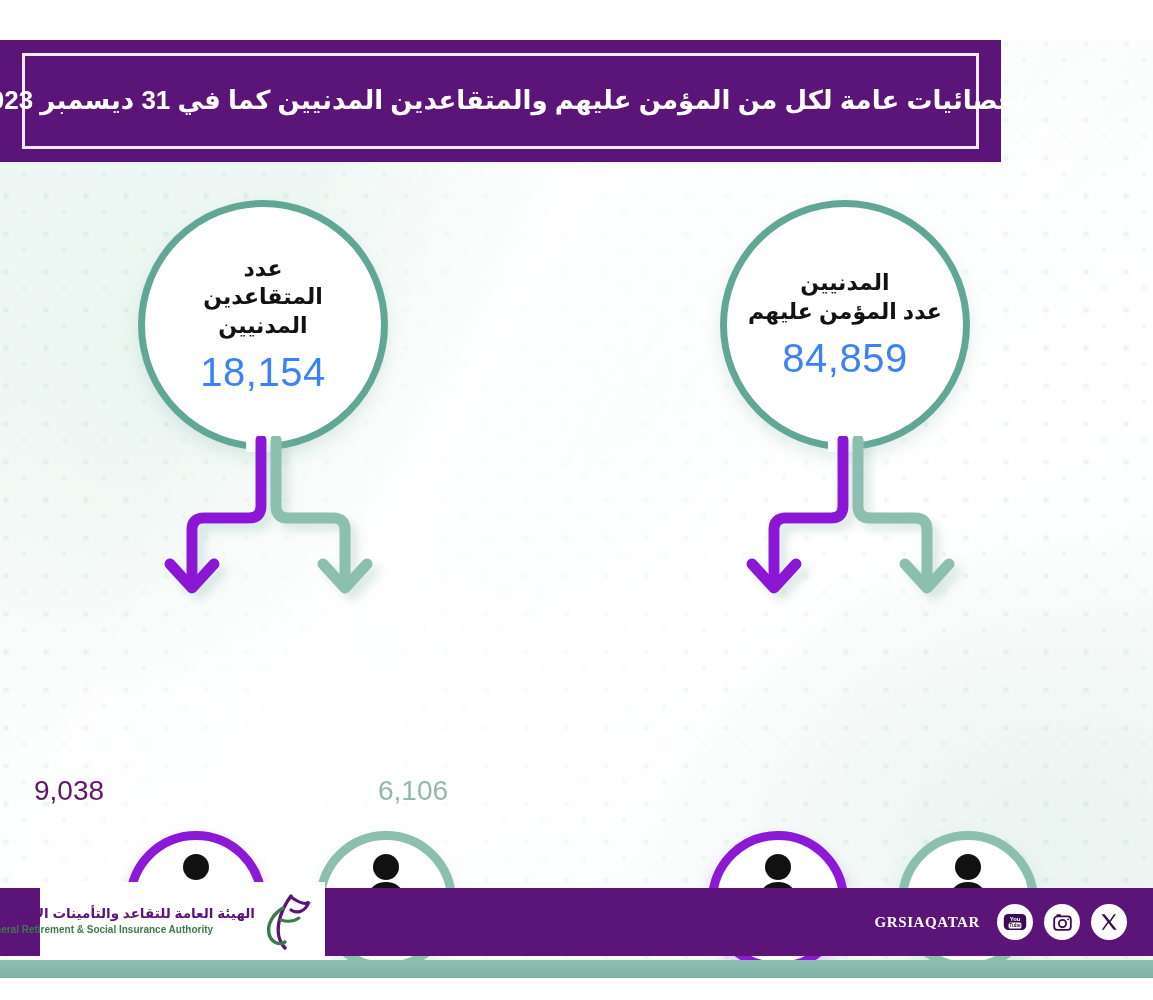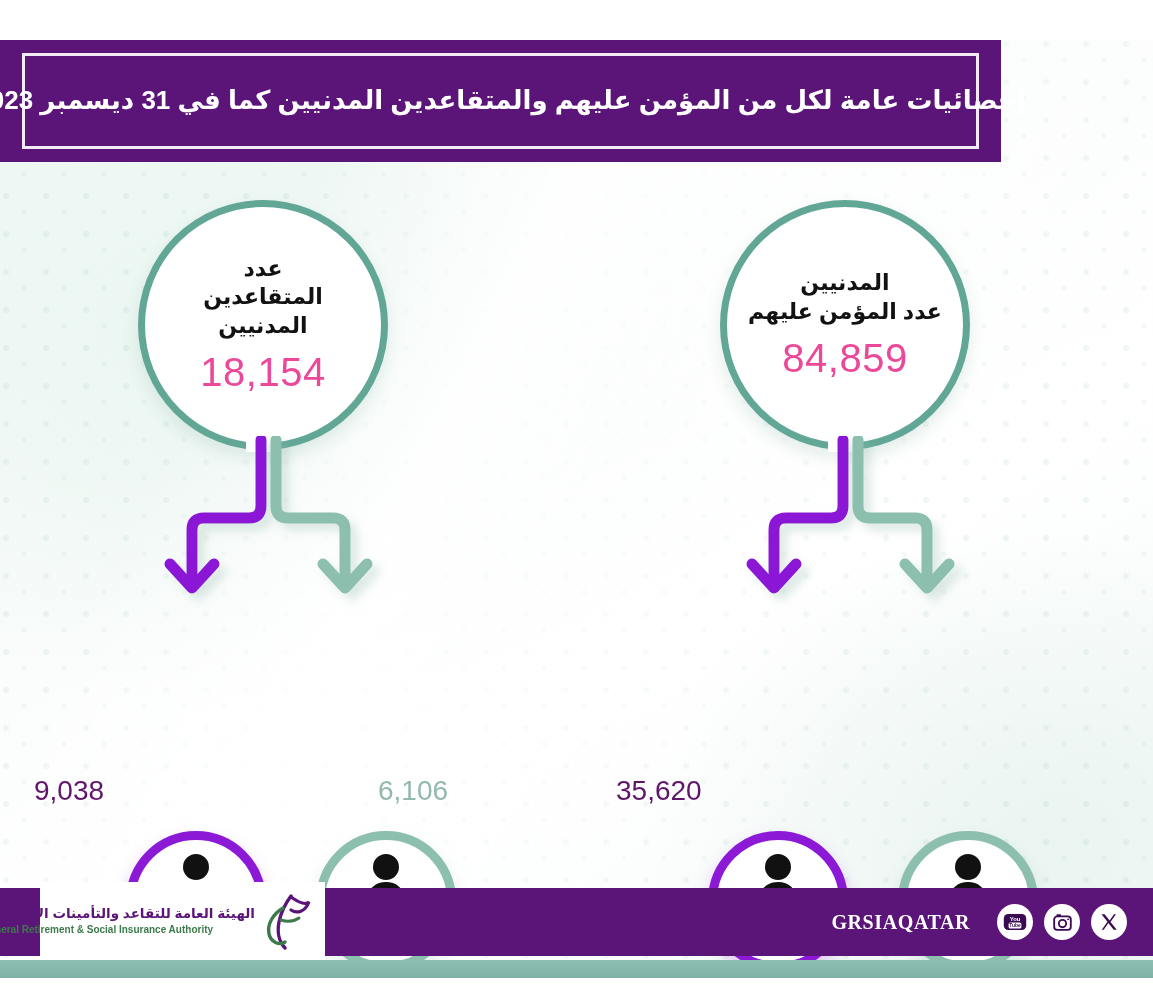--- a/index.html
+++ b/index.html
@@ -83,21 +83,21 @@
     background:#ffffff;
   }
   .bc-label {
     direction:rtl; text-align:center;
     color:#121212; font-weight:bold;
     font-size:22px; line-height:1.28;
     max-width:200px;
     margin-bottom:10px;
   }
   .bc-value {
-    color:#ec4899; font-size:40px; font-weight:normal;
+    color:#3b82f6; font-size:40px; font-weight:normal;
     letter-spacing:0.5px;
   }
 
   
   .connectors { position:absolute; top:250px; left:0; width:520px; height:200px; }
 
   
   .num {
     position:absolute; top:591px;
     font-size:28px; line-height:1;
@@ -152,23 +152,23 @@
   .social {
     position:absolute; right:26px; top:0; height:68px;
     display:flex; align-items:center; gap:11px;
   }
   .s-icon {
     width:36px; height:36px; border-radius:50%;
     background:#ffffff;
     display:flex; align-items:center; justify-content:center;
   }
   .s-handle {
-    color:#ffffff; font-size:20px; font-weight:bold;
+    color:#ffffff; font-size:15px; font-weight:bold;
     font-family:"Liberation Serif", serif;
-    letter-spacing:0.6px; margin-right:16px;
+    letter-spacing:0.6px; margin-right:6px;
   }
 
   .teal-band {
     position:absolute; left:0; bottom:22px; width:1153px; height:18px;
     background:linear-gradient(180deg,#8FBFB2 0%, #7FB3A5 100%);
     z-index:4;
   }
   .white-base {
     position:absolute; left:0; bottom:0; width:1153px; height:22px;
     background:#ffffff; z-index:4;
@@ -255,21 +255,20 @@
         </filter>
       </defs>
       <g filter="url(#shR)" fill="none" stroke-linecap="round" stroke-linejoin="round" stroke-width="11">
         <path d="M243,4 L243,70 Q243,82 231,82 L186,82 Q174,82 174,94 L174,150" stroke="#8B19D6"></path>
         <path d="M152,128 L174,152 L196,128" stroke="#8B19D6"></path>
         <path d="M258,4 L258,70 Q258,82 270,82 L315,82 Q327,82 327,94 L327,150" stroke="#8CBFAE"></path>
         <path d="M305,128 L327,152 L349,128" stroke="#8CBFAE"></path>
       </g>
     </svg>
 
-    <div class="num num-male">35,620</div>
 
     <div class="g-circle g-male">
       <svg width="62" height="96" viewBox="0 0 62 96">
         <circle cx="31" cy="14" r="13" fill="#111"></circle>
         <path d="M31,29 C20,29 13,36 12,46 L8,68 C7,73 15,75 16,70 L20,52 L20,62 L17,92 C16.5,96 25,96 25.5,92 L28,66 L34,66 L36.5,92 C37,96 45.5,96 45,92 L42,62 L42,52 L46,70 C47,75 55,73 54,68 L50,46 C49,36 42,29 31,29 Z" fill="#111"></path>
       </svg>
     </div>
 
     <div class="g-circle g-female">
       <svg width="66" height="96" viewBox="0 0 66 96">

